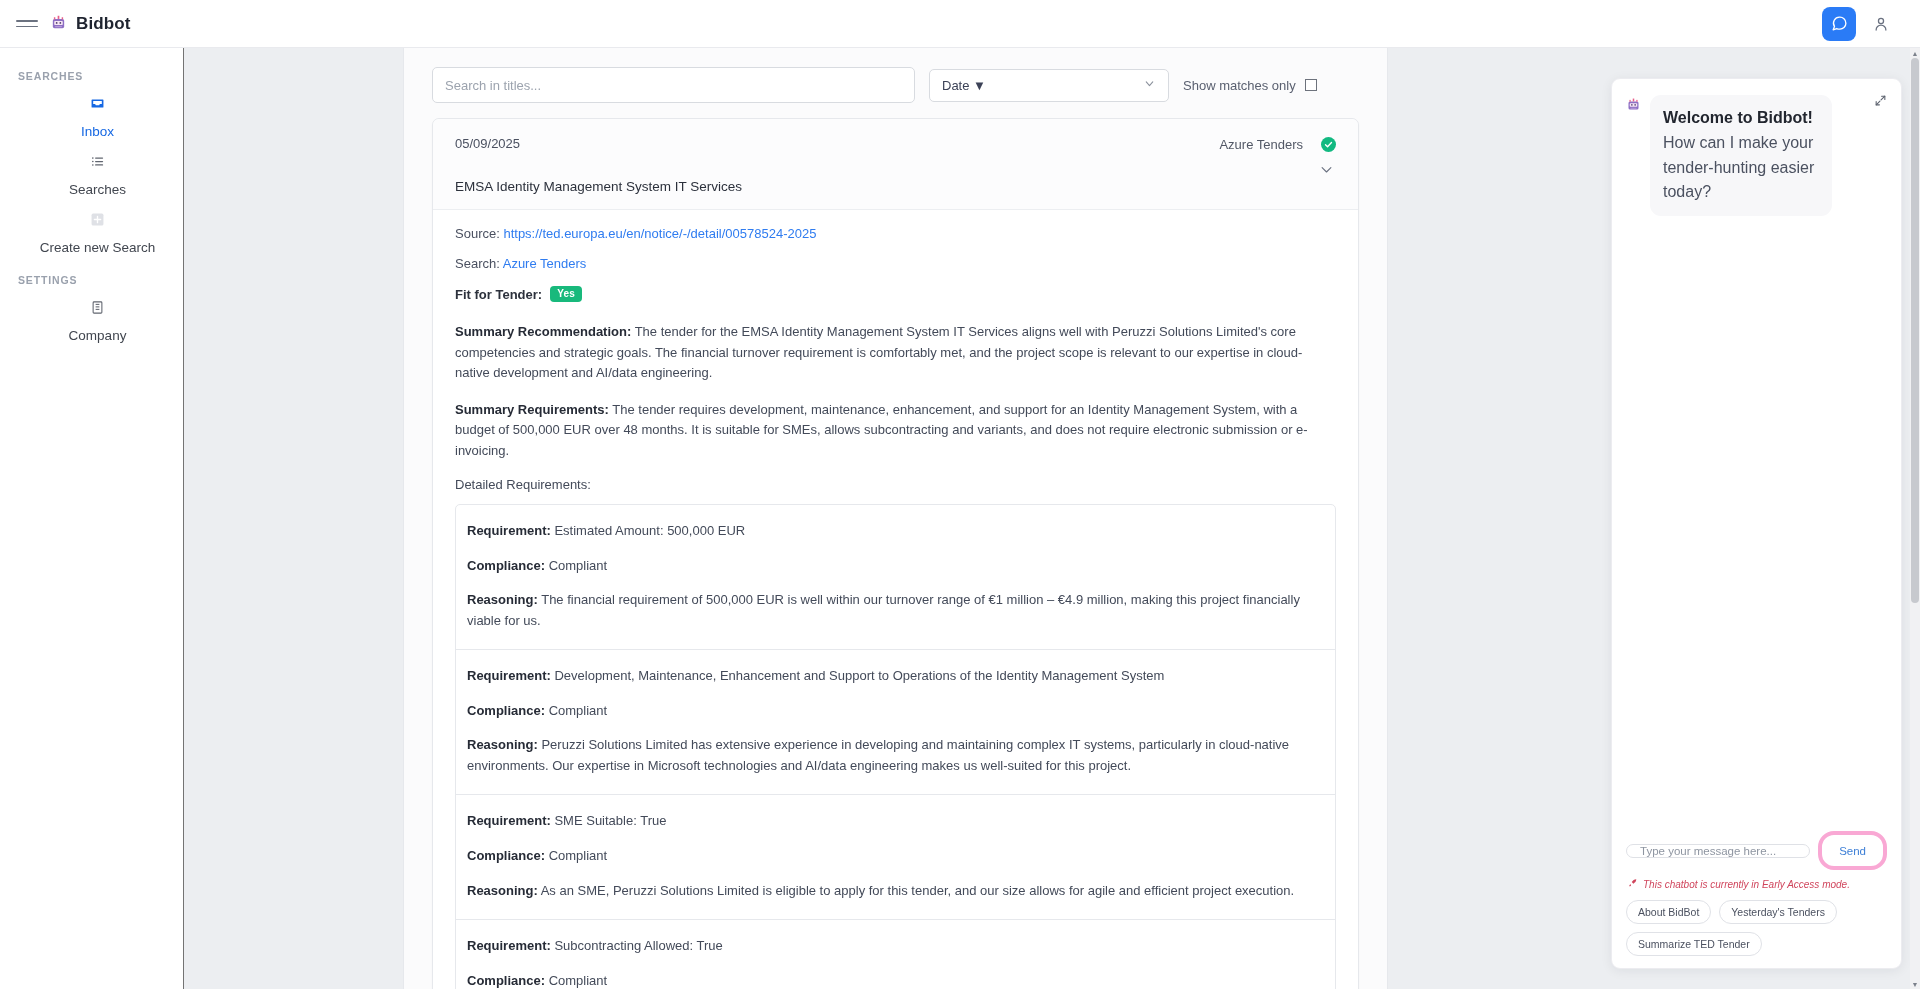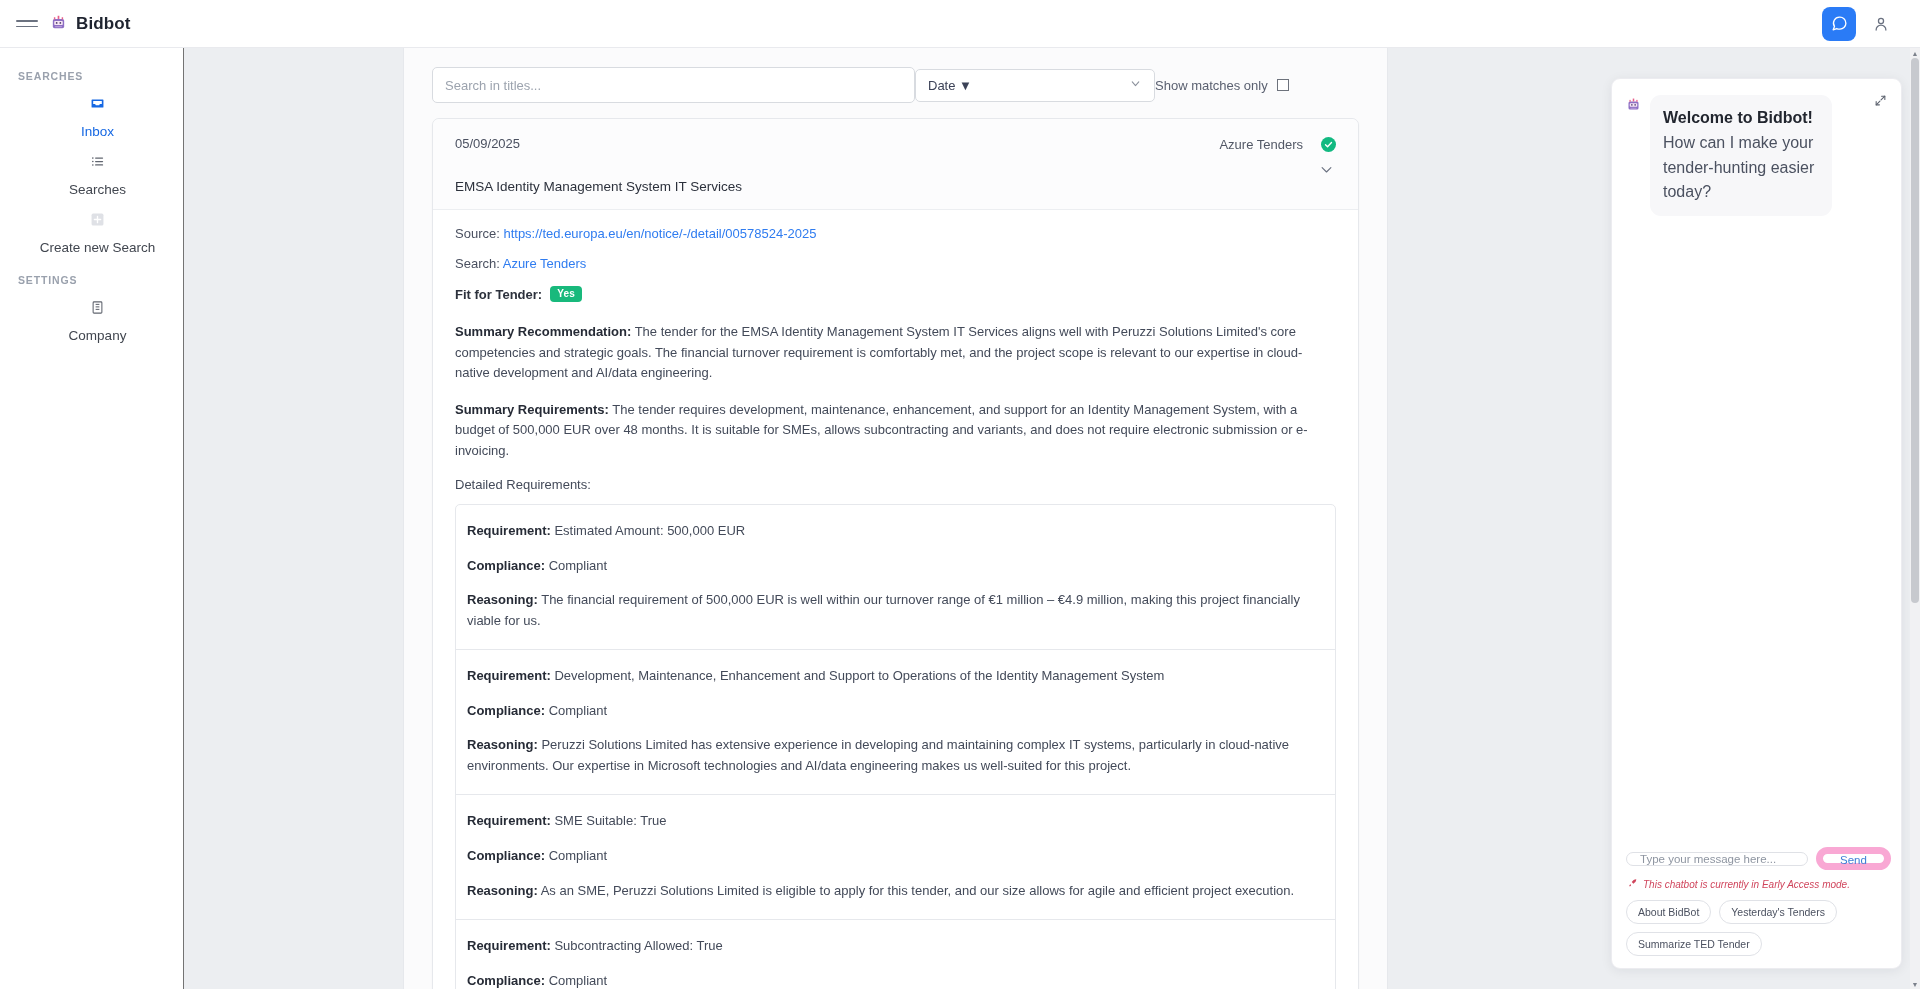--- a/index.html
+++ b/index.html
@@ -62,21 +62,21 @@
     position: absolute; top: 48px; left: 184px; right: 0; bottom: 0;
     background: #eceef1;
     overflow: hidden;
   }
   .content-col {
     position: absolute; top: 0; left: 219px; width: 985px; bottom: 0;
     background: #fbfbfc;
     border-left: 1px solid #e6e8ec; border-right: 1px solid #e6e8ec;
   }
   .filterbar {
-    display: flex; align-items: center; 
+    display: flex; align-items: center; gap: 14px;
     padding: 19px 28px 15px 28px;
     background: #fbfbfc;
   }
   .search-input {
     width: 483px; height: 36px; border: 1px solid #d8dbe0; border-radius: 5px;
     background: #fff; padding: 0 12px; font-size: 13px; color: #3c4257;
     font-family: "Liberation Sans", sans-serif; outline: none;
   }
   .search-input::placeholder { color: #9ca3ae; }
   .sort-select {
@@ -157,21 +157,21 @@
   }
   .chat-foot { padding: 0 14px 12px 14px; }
   .chat-inputrow { display: flex; align-items: center; gap: 8px; }
   .chat-input {
     flex: 1; height: 14px; border: 1px solid #dfe1e6; border-radius: 16px;
     padding: 0 13px; font-size: 11.5px; color: #454b59; outline: none;
     font-family: "Liberation Sans", sans-serif; background: #fff;
   }
   .chat-input::placeholder { color: #8e95a1; }
   .send-btn {
-    height: 23px; padding: 0 17px; border: 7px solid #f9a8d4; border-radius: 16px;
+    height: 39px; padding: 0 17px; border: 4px solid #f9a8d4; border-radius: 16px;
     background: #fff; color: #3d7fd6; font-size: 11.5px; cursor: pointer;
     font-family: "Liberation Sans", sans-serif;
     text-align: center;
   }
   .early-access {
     display: flex; align-items: center; gap: 5px;
     font-size: 10px; font-style: italic; color: #d0455c; margin: 8px 0 10px 2px;
   }
   .chips { display: flex; flex-wrap: wrap; gap: 8px; }
   .chip {

